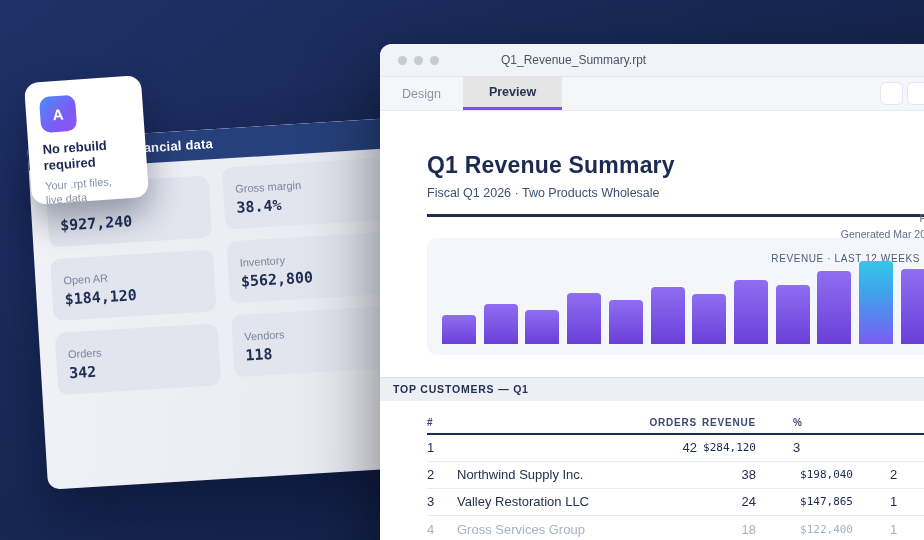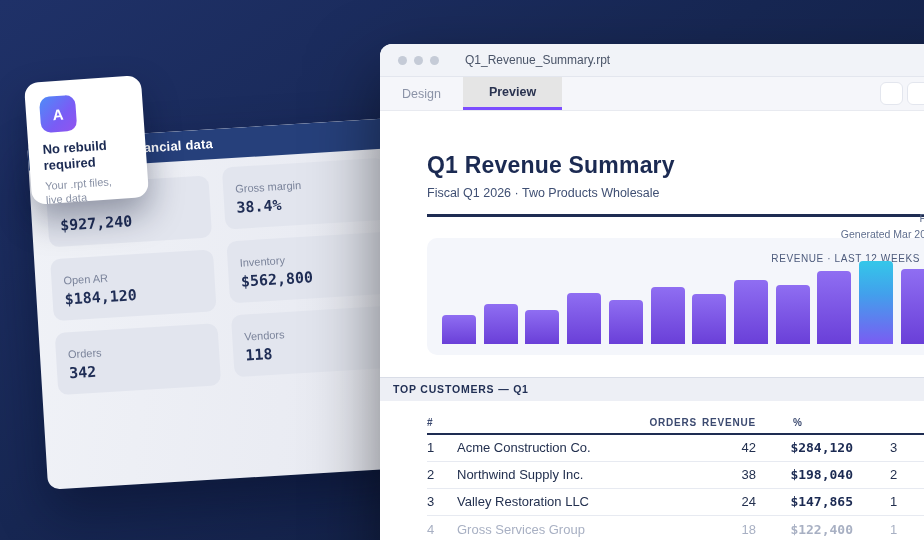--- a/index.html
+++ b/index.html
@@ -56,21 +56,21 @@
     position:absolute; left:380px; top:44px; width:610px; height:520px;
     background:#fff; border-radius:12px 12px 0 0; z-index:10;
     box-shadow:0 30px 70px rgba(0,0,0,.5); overflow:hidden;
   }
   .titlebar {
     height:33px; background:#f1f3f8; border-bottom:1px solid #e3e6ee;
     display:flex; align-items:center; padding-left:18px;
   }
   .dots { display:flex; gap:7px; margin-right:26px; }
   .dot { width:9px; height:9px; border-radius:50%; background:#c5cbd7; }
-  .win-title { font-size:12px; color:#4a5468; }
+  .win-title { font-size:12px; color:#4a5468;margin-left:36px; }
   .tabbar {
     height:34px; background:#f5f6fa; border-bottom:1px solid #e8eaf0;
     display:flex; align-items:stretch; position:relative;
   }
   .tab { font-size:12.5px; color:#8b93a7; display:flex; align-items:center; padding:0 22px; cursor:default; }
   .tab.active {
     background:#e5e5e5; color:#2a3350; font-weight:bold;
     border-bottom:3px solid #7c4dff; padding:0 26px;
   }
   .winbtn {
@@ -116,21 +116,21 @@
     align-items:center; height:27px;
   }
   .trow.head {
     height:20px; font-size:10px; font-weight:bold; letter-spacing:.8px; color:#3c4a70;
     border-bottom:2px solid #1e2c52; padding-bottom:2px;
   }
   .trow.body { border-bottom:1px solid #e7eaf1; font-size:13px; color:#23304f; }
   .trow.body:last-child { border-bottom:none; }
   .c-orders, .c-rev { text-align:right; }
   .c-pct { padding-left:37px; white-space:nowrap; }
-  .c-rev.val { font-family:"DejaVu Sans Mono", monospace; font-size:13px; color:#1b2a52;font-weight:bold; }
+  .c-rev.val { font-family:"DejaVu Sans Mono", monospace; font-size:11px; color:#1b2a52; }
   .trow.muted, .trow.muted .c-rev.val { color:#a8b0c3; }
 </style>
 </head>
 <body>
 
 <div class="panel">
   <div class="panel-header">Financial data</div>
   <div class="tiles">
   <div class="tile">
     <div class="tile-label"></div>
@@ -220,21 +220,20 @@
     <div class="tbl">
       <div class="trow head">
         <div class="c-rank">#</div>
         <div class="c-orders">ORDERS</div>
         <div class="c-rev">REVENUE</div>
         <div class="c-pct">%</div>
       </div>
       <div id="tbody">
   <div class="trow body">
     <div class="c-rank">1</div>
-    <div class="c-cust">Acme Construction Co.</div>
     <div class="c-orders">42</div>
     <div class="c-rev val">$284,120</div>
     <div class="c-pct">3</div>
   </div>
 
   <div class="trow body">
     <div class="c-rank">2</div>
     <div class="c-cust">Northwind Supply Inc.</div>
     <div class="c-orders">38</div>
     <div class="c-rev val">$198,040</div>

